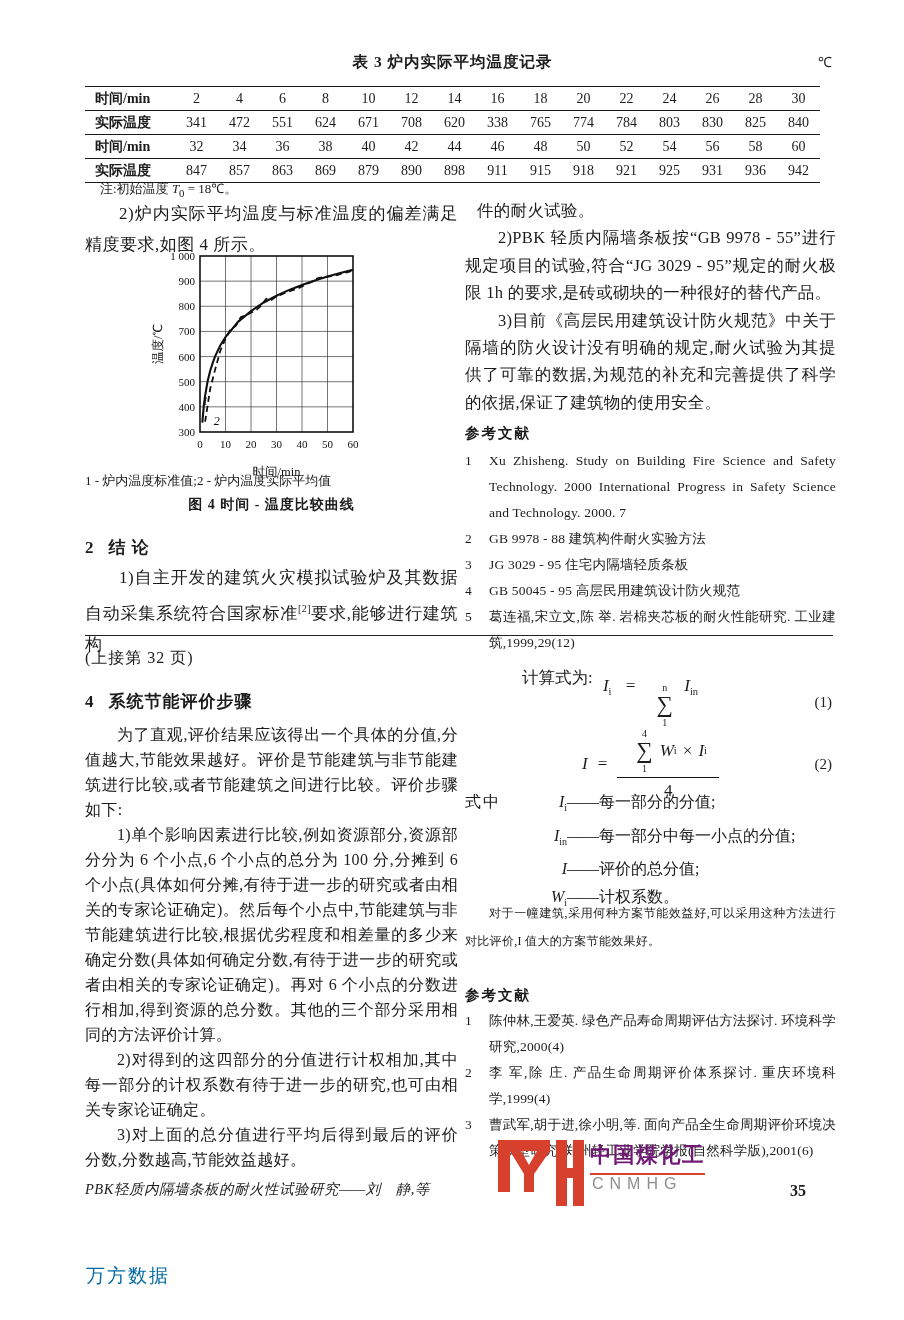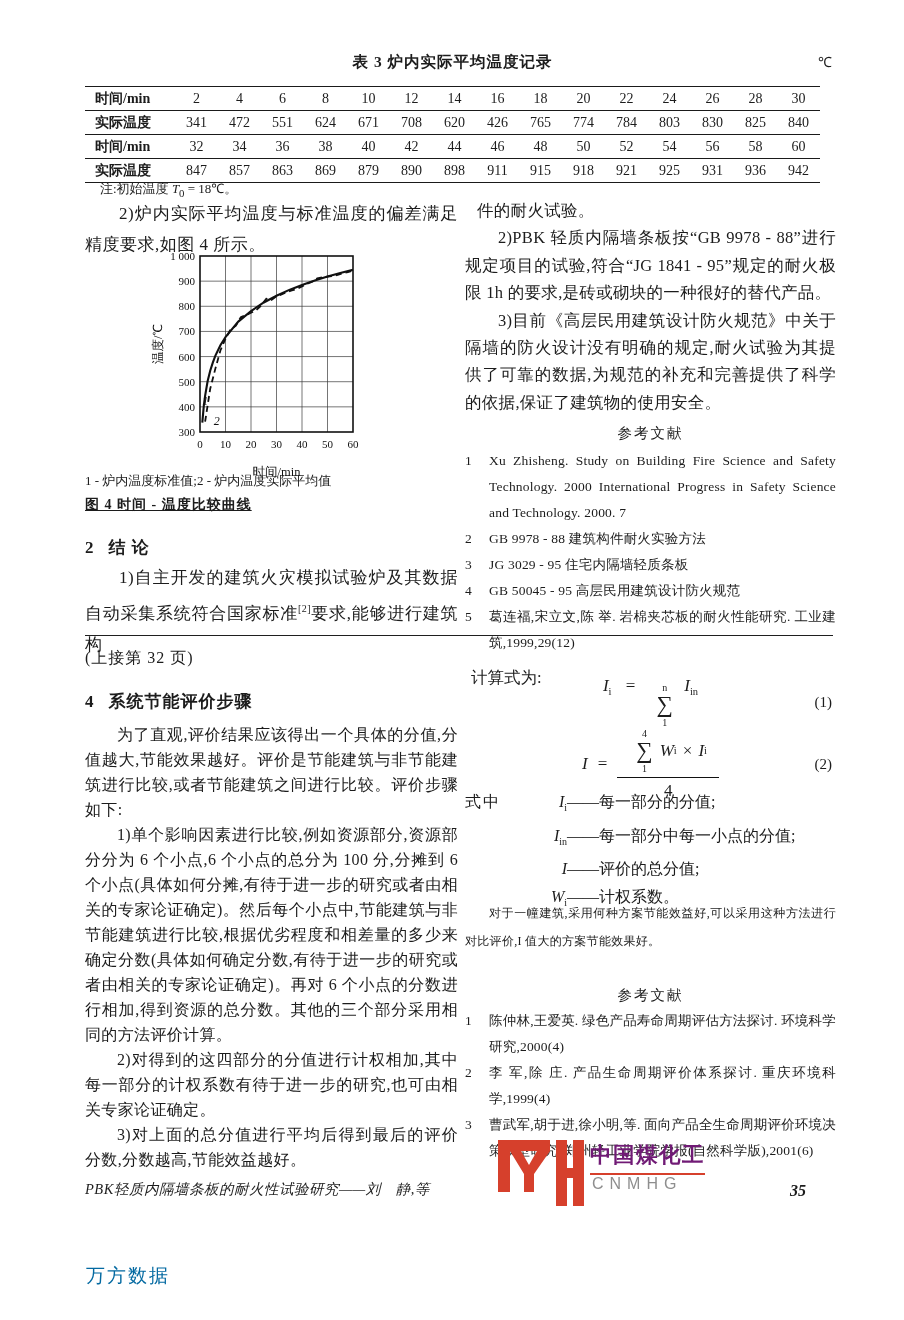--- a/index.html
+++ b/index.html
@@ -23,45 +23,45 @@
   .para{margin:0;text-indent:2em;text-align:justify;}
   .para.noindent{text-indent:0;margin-left:12px;}
   #lc1-p1{top:198px;font-size:17px;line-height:31px;letter-spacing:.5px;}
   #rc1{top:197px;font-size:16.5px;line-height:27.4px;letter-spacing:.3px;}
   #lc2{top:722px;font-size:16px;line-height:25px;letter-spacing:.35px;}
 
   
   .chart-wrap{top:246px;left:148px;width:240px;height:232px;}
   svg{font-family:"Liberation Serif",serif;}
   .fig-legend{top:472px;left:85px;width:373px;font-size:13px;}
-  .fig-caption{top:496px;left:85px;width:373px;text-align:left;font-size:14px;font-weight:700;letter-spacing:1px;text-decoration:underline;}
+  .fig-caption{top:496px;left:85px;width:373px;text-align:center;font-size:14px;font-weight:700;letter-spacing:1px;}
 
   .sec-head{font-size:17px;font-weight:700;letter-spacing:1px;}
   #sec2{top:536px;left:85px;}
   #sec4{top:690px;left:85px;}
   .sec-num{display:inline-block;margin-right:14px;}
   #lc1-p2{top:562px;font-size:17px;line-height:31px;letter-spacing:.5px;}
   #lc1-p2 sup{font-size:10px;}
 
   .divider{top:635px;left:85px;width:748px;height:0;border-top:1.3px solid #1f1f1f;}
   #continued{top:648px;left:85px;font-size:16px;letter-spacing:1px;}
 
   
-  .ref-head{text-align:center;font-weight:400;font-size:14.5px;letter-spacing:2px;}
+  .ref-head{font-weight:700;font-size:14.5px;letter-spacing:2px;}
   #rh1{top:424px;}
   #rh2{top:986px;}
   .ref-list{font-size:13.5px;line-height:26px;letter-spacing:.2px;}
   #refs1{top:448px;}
   #refs2{top:1008px;}
   .ref-item{display:flex;}
   .ref-num{width:24px;flex:none;}
   .ref-text{flex:1;text-align:justify;}
 
   
-  #rc2-intro{top:650px;left:438px;font-size:16.5px;text-indent:2em;}
+  #rc2-intro{top:650px;left:489px;font-size:16.5px;text-indent:2em;}
   .eq{left:465px;width:371px;display:flex;justify-content:center;align-items:center;font-size:17px;}
   .eq i{font-family:"Liberation Serif",serif;}
   .eq sub{font-size:10.5px;}
   .eq-rel{margin:0 10px;}
   .eqnum{position:absolute;right:4px;font-size:15px;}
   .sig{display:inline-flex;flex-direction:column;align-items:center;margin:0 7px;line-height:1;}
   .sig .lim{font-size:10px;line-height:11px;}
   .sig .s{font-size:23px;line-height:24px;}
   #eq1{top:678px;height:48px;}
   #eq2{top:726px;height:76px;}
@@ -74,21 +74,21 @@
   .def-row{display:flex;}
   .def-label{width:46px;flex:none;letter-spacing:2px;}
   .def-sym{width:56px;flex:none;text-align:right;}
   .def-sym i{font-family:"Liberation Serif",serif;}
   .def-sym sub{font-size:10px;}
   .def-text{flex:1;}
   #rc2-close{top:900px;font-size:12px;line-height:27.5px;letter-spacing:.3px;}
 
   
   #footer-article{top:1180px;left:85px;width:380px;font-size:14.5px;font-style:italic;letter-spacing:.5px;}
-  #page-num{top:1182px;left:790px;font-size:16px;font-weight:600;font-style:italic;}
+  #page-num{top:1182px;left:790px;font-size:16px;font-weight:600;}
   #watermark{top:1263px;left:86px;font-size:19px;color:#0369a1;font-family:"Liberation Sans",sans-serif;letter-spacing:2px;}
 
   
   #logo{top:1138px;left:498px;width:250px;height:70px;}
   #logo-mark{position:absolute;left:0;top:2px;}
   #logo-name{position:absolute;left:92px;top:2px;font-family:"Liberation Sans",sans-serif;
              font-size:21.5px;font-weight:600;letter-spacing:1.5px;padding-bottom:4px;border-bottom:2px solid;}
   #logo-latin{position:absolute;left:94px;top:37px;font-family:"Liberation Sans",sans-serif;
               font-size:16px;letter-spacing:6px;}
 </style>
@@ -120,21 +120,21 @@
       </div>
       <div class="t3-row">
         <div class="t3-h">实际温度</div>
         <div class="t3-c">341</div>
         <div class="t3-c">472</div>
         <div class="t3-c">551</div>
         <div class="t3-c">624</div>
         <div class="t3-c">671</div>
         <div class="t3-c">708</div>
         <div class="t3-c">620</div>
-        <div class="t3-c">426</div>
+        <div class="t3-c">338</div>
         <div class="t3-c">765</div>
         <div class="t3-c">774</div>
         <div class="t3-c">784</div>
         <div class="t3-c">803</div>
         <div class="t3-c">830</div>
         <div class="t3-c">825</div>
         <div class="t3-c">840</div>
       </div>
       <div class="t3-row">
         <div class="t3-h">时间/min</div>
@@ -219,21 +219,21 @@
   <div class="abs fig-legend">1 - 炉内温度标准值;2 - 炉内温度实际平均值</div>
   <div class="abs fig-caption">图 4  时间 - 温度比较曲线</div>
 
   <div class="abs sec-head" id="sec2">
     <span class="sec-num">2</span><span>结  论</span>
   </div>
   <p class="abs lcol para" id="lc1-p2"><span>1)自主开发的建筑火灾模拟试验炉及其数据自动采集系统符合国家标准</span><sup>[2]</sup><span>要求,能够进行建筑构</span></p>
 
   <div class="abs rcol" id="rc1">
       <p class="para noindent">件的耐火试验。</p>
-      <p class="para">2)PBK 轻质内隔墙条板按“GB 9978 - 88”进行规定项目的试验,符合“JG 1841 - 95”规定的耐火极限 1h 的要求,是砖或砌块的一种很好的替代产品。</p>
+      <p class="para">2)PBK 轻质内隔墙条板按“GB 9978 - 55”进行规定项目的试验,符合“JG 3029 - 95”规定的耐火极限 1h 的要求,是砖或砌块的一种很好的替代产品。</p>
       <p class="para">3)目前《高层民用建筑设计防火规范》中关于隔墙的防火设计没有明确的规定,耐火试验为其提供了可靠的数据,为规范的补充和完善提供了科学的依据,保证了建筑物的使用安全。</p>
     </div>
   <div class="abs rcol ref-head" id="rh1">参考文献</div>
   <div class="abs rcol ref-list" id="refs1">
       <div class="ref-item">
         <span class="ref-num">1</span>
         <span class="ref-text">Xu Zhisheng. Study on Building Fire Science and Safety Technology. 2000 International Progress in Safety Science and Technology. 2000. 7</span>
       </div>
       <div class="ref-item">
         <span class="ref-num">2</span>

